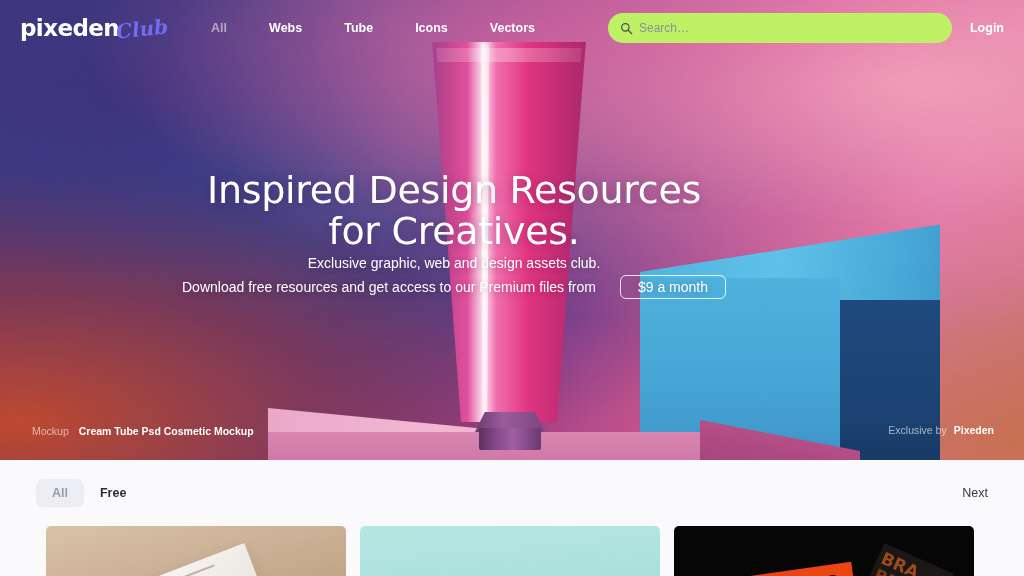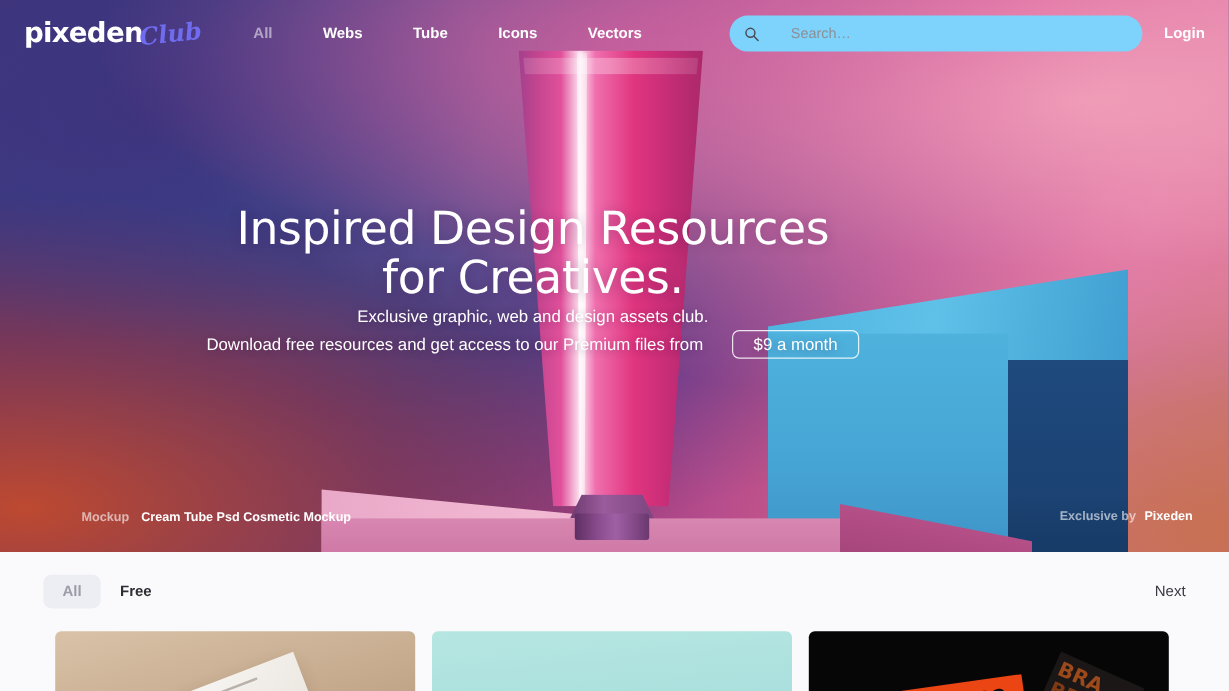--- a/index.html
+++ b/index.html
@@ -155,43 +155,43 @@
   }
   .nav-link.muted { color: rgba(255,255,255,0.52); font-weight: 700; }
 
   .search-wrap {
     margin-left: auto;
     display: flex; align-items: center;
     gap: 18px;
   }
   .search-box {
     width: 344px; height: 30px;
-    background: #7dd3fc;
+    background: #bef264;
     border-radius: 15px;
     display: flex; align-items: center;
     padding: 0 12px;
-    gap: 26px;
+    gap: 6px;
   }
   .search-icon { width: 13px; height: 13px; flex: 0 0 auto; display:block; }
   .search-input {
     border: none; outline: none; background: transparent;
     font-family: "Liberation Sans", sans-serif;
     font-size: 12px;
     color: #6b6b72;
     width: 100%;
   }
   .search-input::placeholder { color: #8e8e96; }
   .login-btn {
     color: #ffffff; font-size: 12.5px; font-weight: 600;
     cursor: pointer; white-space: nowrap;
   }
 
   
   .hero-copy {
-    position: absolute; left: 0; top: 170px;
+    position: absolute; left: 10px; top: 170px;
     width: 888px;
     text-align: center;
     z-index: 15;
   }
   .headline {
     color: #ffffff;
     font-size: 38px;
     line-height: 1.08;
     font-weight: 400;
     letter-spacing: -0.3px;
@@ -223,21 +223,21 @@
   .cap-left {
     position: absolute; left: 32px; bottom: 23px;
     display: flex; align-items: baseline; gap: 10px;
     z-index: 15;
   }
   .cap-right {
     position: absolute; right: 30px; bottom: 24px;
     display: flex; align-items: baseline; gap: 7px;
     z-index: 15;
   }
-  .cap-muted { color: rgba(255,255,255,0.60); font-size: 10.5px; font-weight: 700; margin-left: 36px; }
+  .cap-muted { color: rgba(255,255,255,0.60); font-size: 10.5px; font-weight: 400; }
   .cap-strong { color: #ffffff; font-size: 10.5px; font-weight: 700; }
 
   
   .browse {
     position: absolute; left: 0; top: 460px;
     width: 1024px; height: 116px;
     background: #fafafc;
   }
   .filter-bar {
     display: flex; align-items: center;

